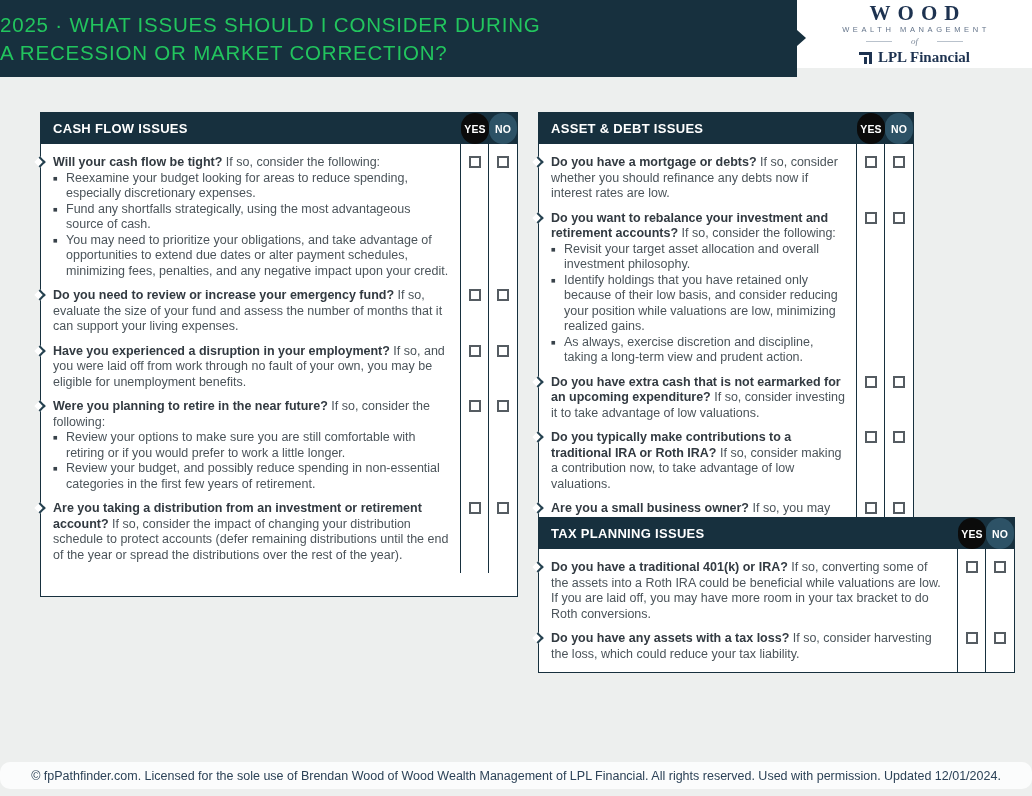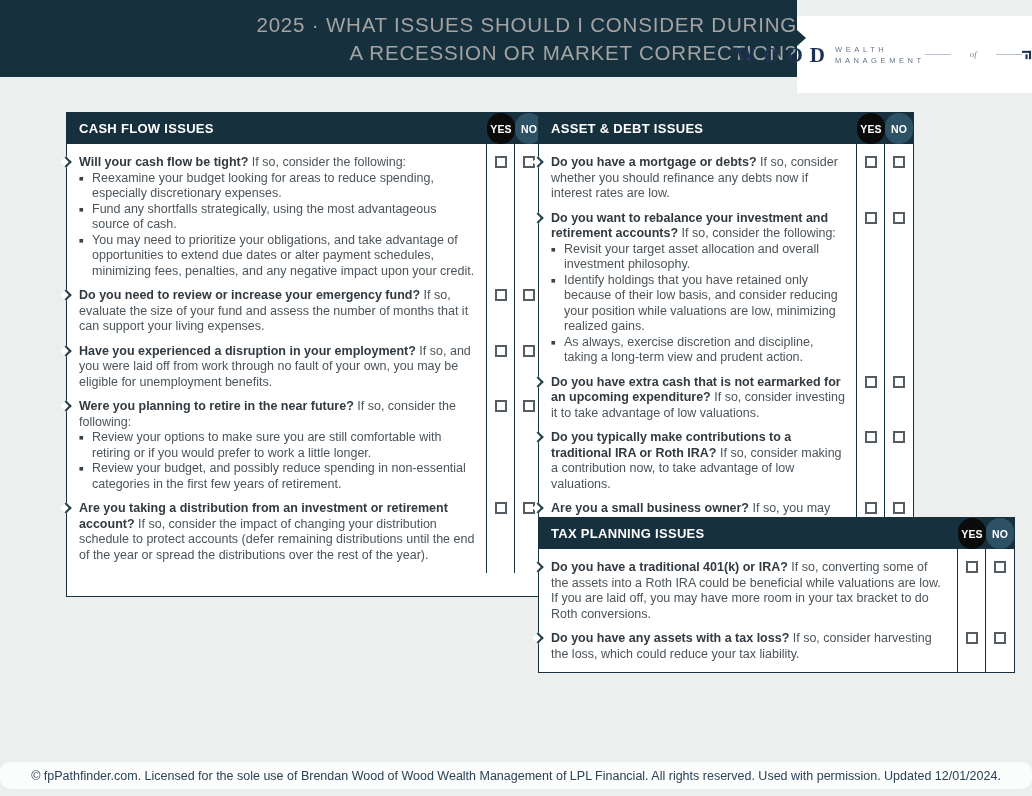--- a/index.html
+++ b/index.html
@@ -14,27 +14,27 @@
   *{box-sizing:border-box;}
   html,body{margin:0;padding:0;}
   body{
     width:1032px;height:796px;position:relative;overflow:hidden;
     background:var(--page-bg);
     font-family:"Liberation Sans", sans-serif;
   }
   
   .top-header{
     position:absolute;left:0;top:0;width:797px;height:77px;
-    background:var(--navy);color:#a3a3a3;
-    display:flex;flex-direction:column;justify-content:center;align-items:flex-end;
+    background:var(--navy);color:#22c55e;
+    display:flex;flex-direction:column;justify-content:center;align-items:flex-start;
   }
   .title-line{font-size:20.5px;line-height:28px;font-weight:400;letter-spacing:0.8px;white-space:nowrap;}
   .logo-box{
-    position:absolute;left:797px;top:16px;width:235px;height:77px;background:#ffffff;
-    display:flex;flex-direction:row;justify-content:center;align-items:center;
+    position:absolute;left:797px;top:0;width:235px;height:68px;background:#ffffff;
+    display:flex;flex-direction:column;justify-content:center;align-items:center;
   }
   .header-notch{
     position:absolute;left:797px;top:30px;width:0;height:0;
     border-left:9px solid var(--navy);
     border-top:8px solid transparent;border-bottom:8px solid transparent;
   }
   .logo-wood{
     font-family:"Liberation Serif", serif;font-size:21px;letter-spacing:7px;
     color:var(--logo-navy);font-weight:600;line-height:22px;padding-left:7px;
   }
@@ -111,21 +111,21 @@
     <svg width="14" height="12" viewBox="0 0 14 12">
       <rect x="0" y="0" width="13" height="3" fill="#1d3250"></rect>
       <rect x="10" y="0" width="3" height="12" fill="#1d3250"></rect>
       <rect x="5" y="5" width="3" height="7" fill="#1d3250"></rect>
     </svg>
     <span class="lpl-text">LPL Financial</span>
   </div>
 </div>
 <div class="header-notch"></div>
 
-<div class="card" style="left:40px;top:112px;width:478px;min-height:485px;margin-left:26px;">
+<div class="card" style="left:40px;top:112px;width:478px;min-height:485px;">
   <div class="card-header">
     <div class="card-title">CASH FLOW ISSUES</div>
     <div class="col-head yes">YES</div>
     <div class="col-head no">NO</div>
   </div>
   <div class="card-body">
     <div class="vline v1"></div>
     <div class="vline v2"></div>
   <div class="row">
         <div class="row-content">

